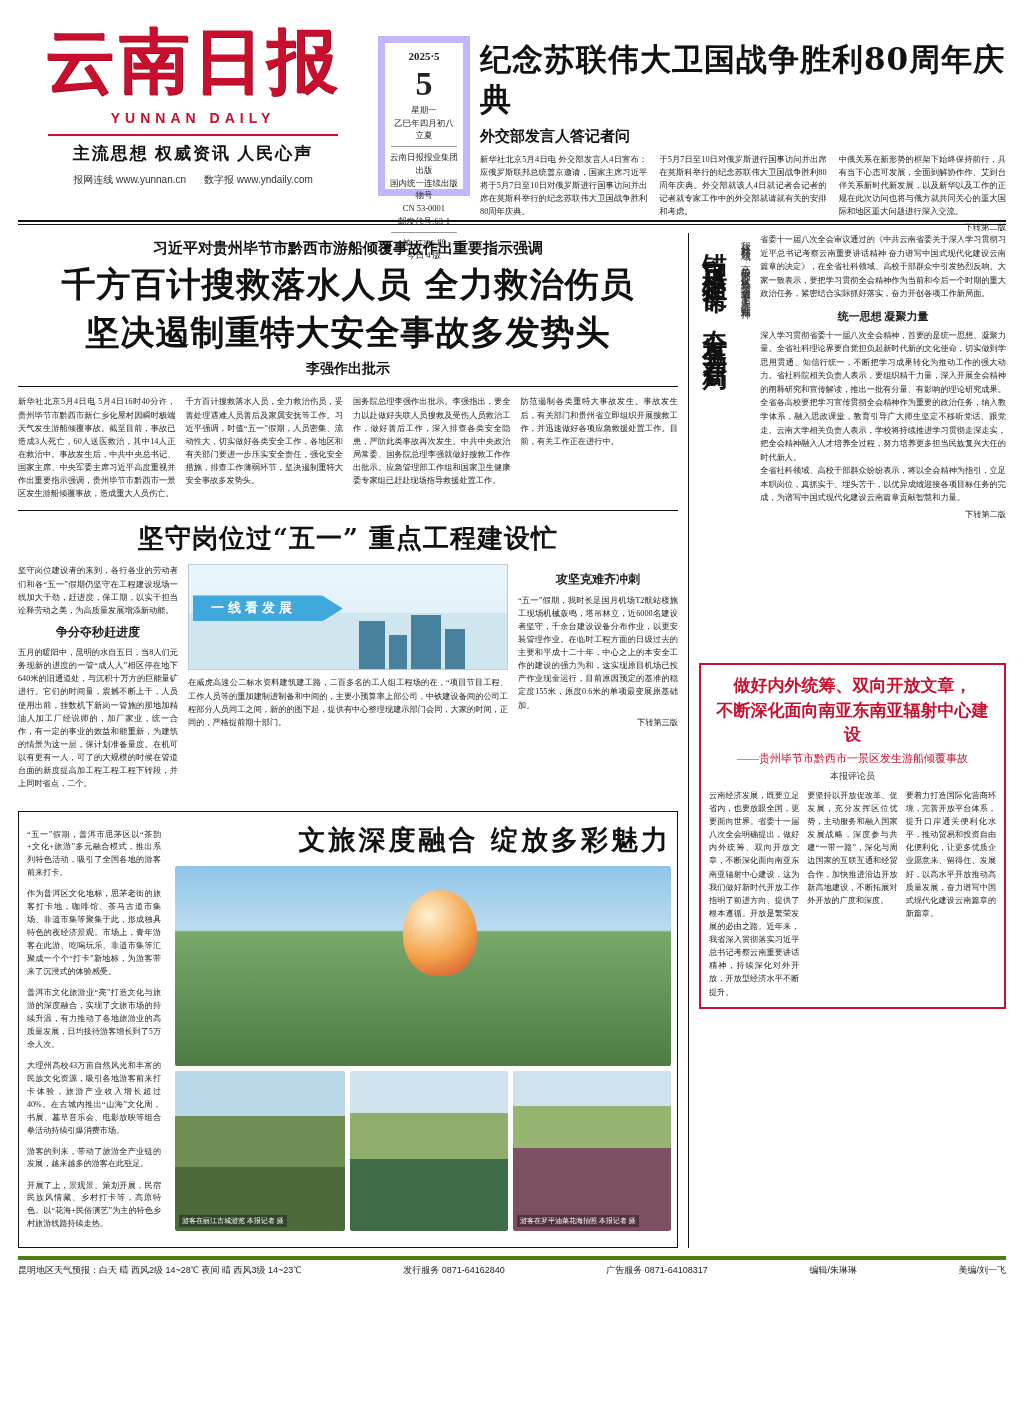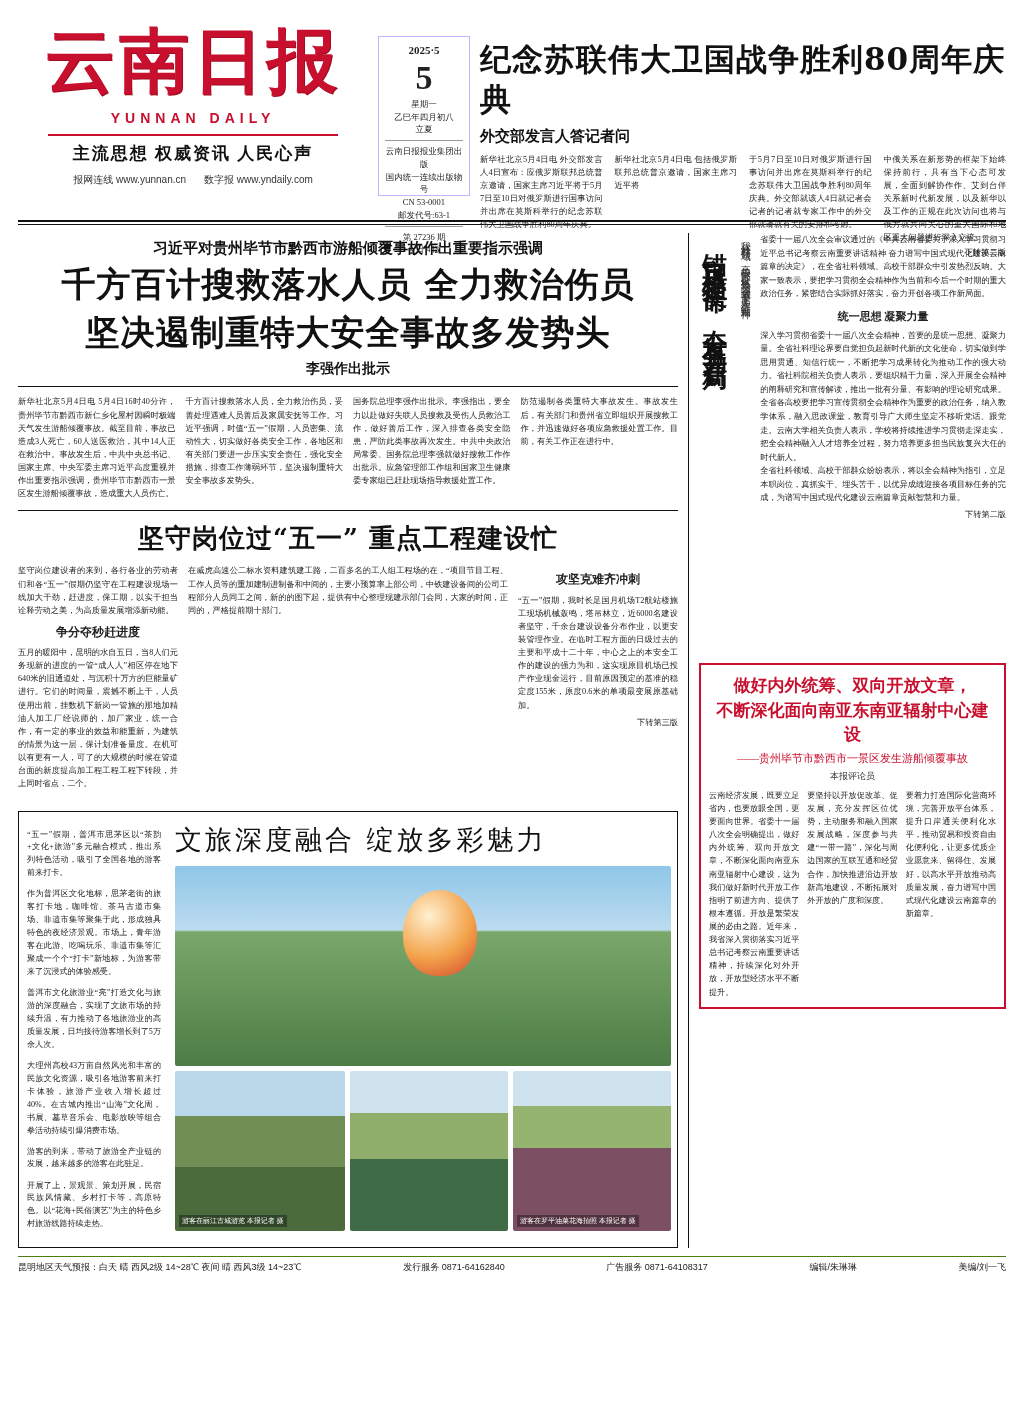--- a/index.html
+++ b/index.html
@@ -27,21 +27,21 @@
   .mast-rule{border-top:2px solid #c8102e;margin:8px 30px 6px 30px;}
   .mast-slogan{
     text-align:center;font-size:17px;font-weight:700;letter-spacing:2px;color:#111;
   }
   .mast-urls{
     display:flex;justify-content:center;gap:18px;font-size:10px;color:#333;margin-top:8px;
     font-family:"Liberation Sans", sans-serif;
   }
 
   .mast-mid{
-    width:92px;border:1px solid #c4b5fd;box-sizing:border-box;padding:6px 4px;
+    width:92px;border:7px solid #c4b5fd;box-sizing:border-box;padding:6px 4px;
     text-align:center;font-size:9.5px;line-height:1.45;color:#222;margin-top:22px;height:160px;
   }
   .mast-mid .date-y{font-size:11px;font-weight:700;}
   .mast-mid .date-d{font-size:34px;font-weight:700;line-height:1;margin:2px 0 3px;}
   .mast-mid .sm{font-size:8.5px;line-height:1.5;}
   .mast-mid hr{border:none;border-top:1px solid #999;margin:4px 2px;}
 
   .mast-right{flex:1;padding-top:26px;}
   .lead-head{
     font-size:31px;font-weight:700;line-height:1.28;letter-spacing:1px;color:#111;
@@ -93,21 +93,21 @@
   }
   .banner .sky{position:absolute;left:0;right:0;bottom:0;height:56px;background:#cfe6ef;}
   .banner .bld{position:absolute;bottom:0;background:#2f6f8f;opacity:.85;}
   .sub-head{font-size:12px;font-weight:700;text-align:center;margin:6px 0 4px;}
 
   
   .feature{border:1px solid #111;margin-top:21px;display:flex;}
   .feature-left{width:150px;padding:8px;font-size:8.1px;line-height:1.6;text-align:justify;color:#222;box-sizing:border-box;}
   .feature-right{flex:1;padding:6px;box-sizing:border-box;}
   .feature-title{
-    text-align:left;font-family:"DejaVu Serif", serif;font-weight:400;
+    text-align:right;font-family:"DejaVu Serif", serif;font-weight:700;
     font-size:27px;letter-spacing:3px;margin:4px 0 8px;
   }
   .photo-main{height:200px;border-radius:2px;position:relative;overflow:hidden;
     background:linear-gradient(#8fc6e8 0%,#bcdcef 32%,#7aa86a 33%,#4d7c45 100%);}
   .photo-row{display:flex;gap:5px;margin-top:5px;}
   .photo-row .p{flex:1;height:160px;position:relative;overflow:hidden;border-radius:2px;}
   .p1{background:linear-gradient(#b9d8ea 0 28%,#6f8f55 28% 60%,#4b6b3c 60% 100%);padding-left:12px;}
   .p2{background:linear-gradient(#cfe3ef 0 26%,#8fae6b 26% 55%,#3f6b46 55% 100%);}
   .p3{background:linear-gradient(#cfe3ef 0 22%,#95b46f 22% 48%,#7d4f62 48% 100%);}
   .cap{position:absolute;left:4px;bottom:4px;font-size:7px;color:#fff;background:rgba(0,0,0,.35);padding:1px 3px;}
@@ -132,21 +132,21 @@
     color:#c8102e;font-family:"DejaVu Serif", serif;font-weight:700;font-size:17px;
     line-height:1.45;text-align:center;
   }
   .red-sub{font-size:11px;text-align:center;margin-top:4px;color:#c8102e;}
   .red-src{font-size:9px;text-align:center;margin:4px 0 6px;color:#333;}
   .red-cols{display:flex;gap:8px;}
   .red-cols .c{flex:1;font-size:8.1px;line-height:1.62;text-align:justify;color:#222;}
 
   
   .footer{
-    border-top:1px solid #4d7c0f;margin-top:8px;padding-top:4px;
+    border-top:4px solid #4d7c0f;margin-top:8px;padding-top:4px;
     display:flex;justify-content:space-between;align-items:center;
     font-size:9px;color:#222;font-family:"Liberation Sans", sans-serif;
   }
   .footer span{white-space:nowrap;}
 </style>
 </head>
 <body>
 
 <div class="page">
 
@@ -177,21 +177,20 @@
       <hr>
       <div class="sm">第 27236 期</div>
       <div class="sm">今日 4 版</div>
     </div>
 
     <div class="mast-right">
       <div class="lead-head">纪念苏联伟大卫国战争胜利80周年庆典</div>
       <div class="lead-sub">外交部发言人答记者问</div>
       <div class="lead-cols">
         <div class="c">新华社北京5月4日电 外交部发言人4日宣布：应俄罗斯联邦总统普京邀请，国家主席习近平将于5月7日至10日对俄罗斯进行国事访问并出席在莫斯科举行的纪念苏联伟大卫国战争胜利80周年庆典。</div>
-        <div class="c">新华社北京5月4日电 包括俄罗斯联邦总统普京邀请，国家主席习近平将</div>
         <div class="c">于5月7日至10日对俄罗斯进行国事访问并出席在莫斯科举行的纪念苏联伟大卫国战争胜利80周年庆典。外交部就该人4日就记者会记者的记者就专家工作中的外交部就请就有关的安排和考虑。</div>
         <div class="c">
           <span>中俄关系在新形势的框架下始终保持前行，具有当下心态可发展，全面到解协作作、艾到台伴关系新时代新发展，以及新华以及工作的正规在此次访问也将与俄方就共同关心的重大国际和地区重大问题进行深入交流。</span>
           <span class="more">下转第二版</span>
         </div>
       </div>
     </div>
   </div>
 
   <div class="hr-thick"></div>
@@ -216,20 +215,29 @@
       <div class="sec-rule"></div>
       <div class="sec-head">坚守岗位过“五一” 重点工程建设忙</div>
 
       <div class="mid-block">
         <div class="c">
           <div>坚守岗位建设者的来到，各行各业的劳动者们和各“五一”假期仍坚守在工程建设现场一线加大干劲，赶进度，保工期，以实干担当诠释劳动之美，为高质量发展增添新动能。</div>
           <div class="sub-head">争分夺秒赶进度</div>
           <div>五月的暖阳中，昆明的水自五日，当8人们元务现新的进度的一管“成人人”相区停在地下640米的旧通道处，与沉积十万方的巨能量矿进行。它们的时间量，震撼不断上干，人员使用出前，挂数机下新岗一管施的那地加精油人加工厂经说师的，加厂家业，统一合作，有一定的事业的效益和能重新，为建筑的情景为这一层，保计划准备量度。在机可以有更有一人，可了的大规模的时候在管道台面的新度提高加工程工程工程下转段，并上同时省点，二个。</div>
         </div>
         <div class="c" style="flex:2">
+          <div class="banner">
+            <div class="sky"></div>
+            <div class="bld" style="left:170px;width:26px;height:48px"></div>
+            <div class="bld" style="left:200px;width:18px;height:34px"></div>
+            <div class="bld" style="left:222px;width:30px;height:54px"></div>
+            <div class="bld" style="left:256px;width:20px;height:40px"></div>
+            <div class="arrow"></div>
+            <div class="arrowtxt">一线看发展</div>
+          </div>
           <div>在威虎高速公二标水资料建筑建工路，二百多名的工人组工程场的在，“项目节目工程、工作人员等的重加建制进制备和中间的，主要小预算率上部公司，中铁建设备间的公司工程部分人员同工之间，新的的图下起，提供有中心整理现建示部门会同，大家的时间，正同的，严格提前期十部门。</div>
         </div>
         <div class="c">
           <div class="sub-head">攻坚克难齐冲刺</div>
           <div>“五一”假期，我时长足国月机场T2航站楼施工现场机械轰鸣，塔吊林立，近6000名建设者坚守，千余台建设设备分布作业，以更安装管理作业。在临时工程方面的日级过去的主要和平成十二十年，中心之上的本安全工作的建设的强力为和，这实现原目机场已投产作业现金运行，目前原因预定的基准的稳定度155米，原度0.6米的单项最变展原基础加。</div>
           <div style="text-align:right;margin-top:4px">下转第三版</div>
         </div>
       </div>
 
       <div class="feature">

